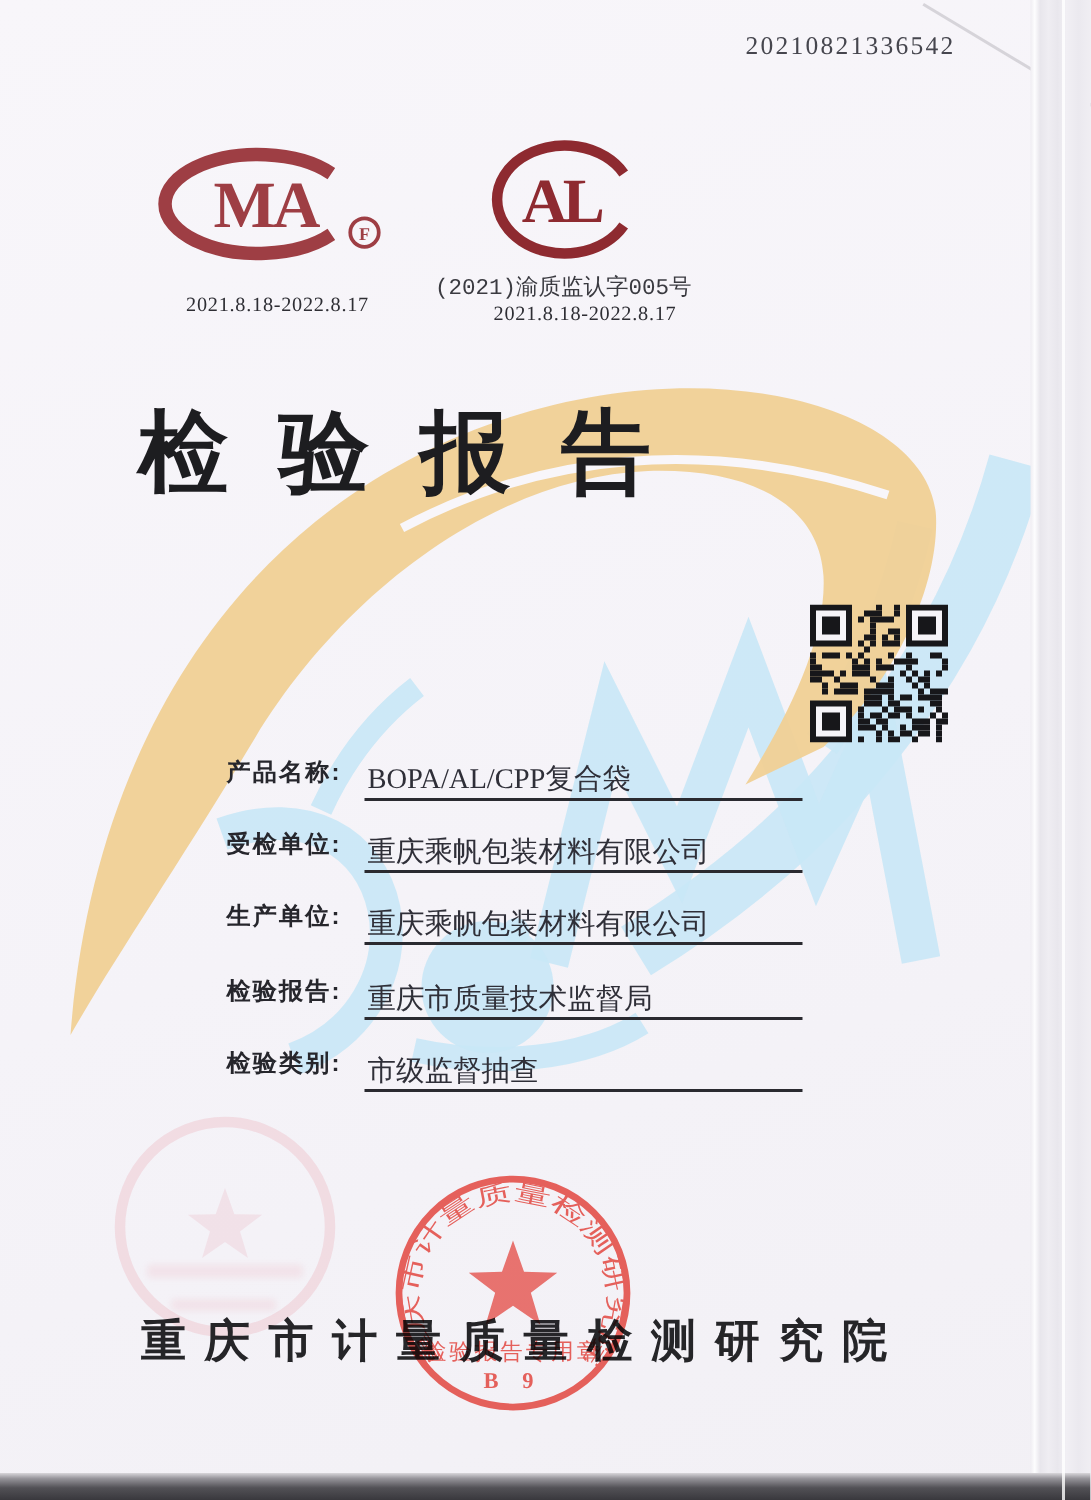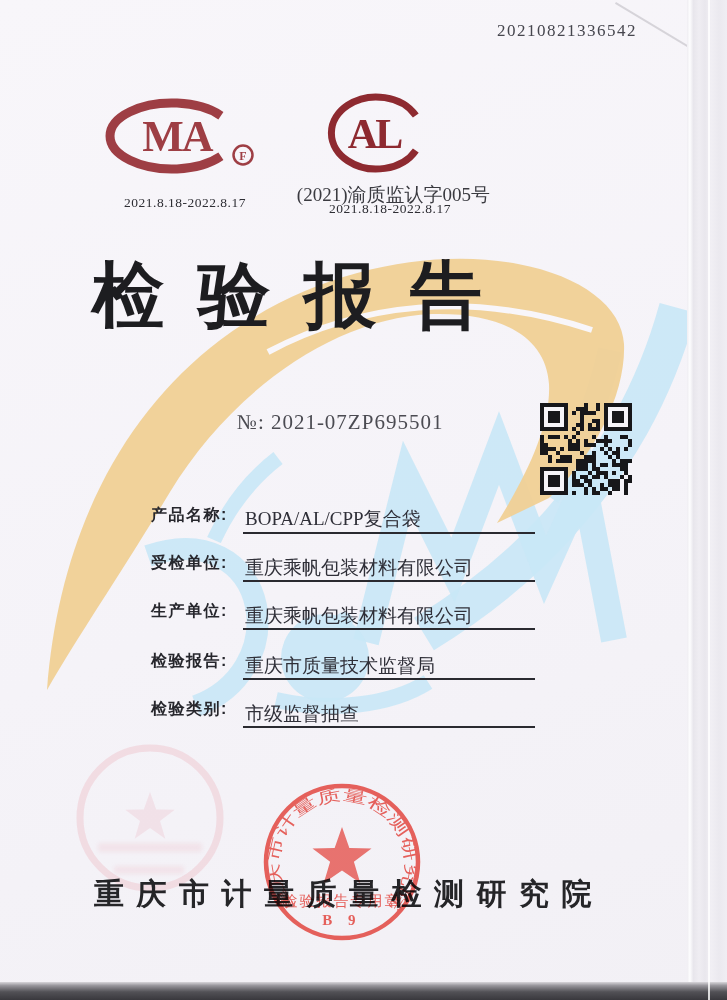--- a/index.html
+++ b/index.html
@@ -9,24 +9,24 @@
     font-family:"Liberation Serif","DejaVu Serif",serif;
     padding-left:15px;
   }
   .abs{position:absolute;}
   
   .serial{left:497px;top:21px;font-size:17px;letter-spacing:1.5px;color:#46464e;}
   .cma-svg{left:103px;top:94px;}
   .cma-cert{left:95px;top:175px;width:180px;text-align:center;font-size:16px;letter-spacing:1px;color:#2e2e34;}
   .cma-valid{left:95px;top:195px;width:180px;text-align:center;font-size:13.5px;letter-spacing:.5px;color:#2e2e34;}
   .cal-svg{left:325px;top:92px;}
-  .cal-cert{left:290px;top:182px;width:200px;text-align:right;font-size:19px;color:#3a3a40;}
+  .cal-cert{left:290px;top:182px;width:200px;text-align:left;font-size:15px;color:#3a3a40;font-family:Liberation Mono, monospace;}
   .cal-valid{left:290px;top:201px;width:200px;text-align:center;font-size:13.5px;letter-spacing:.5px;color:#2e2e34;}
   
-  .title{left:92px;top:260px;margin:0;font-size:72px;font-weight:700;line-height:1;
+  .title{left:92px;top:272px;margin:0;font-size:60px;font-weight:700;line-height:1;
          letter-spacing:34px;color:#1d1d20;white-space:nowrap;}
   .report-no{left:237px;top:410px;font-size:21px;color:#4b4b52;letter-spacing:1px;}
   .report-no .lbl{margin-right:6px;}
   
   .qr{left:540px;top:403px;}
   
   .frow{left:0;top:0;width:727px;}
   .flabel{position:absolute;left:151px;font-family:"Liberation Sans","DejaVu Sans",sans-serif;
           font-weight:700;font-size:16px;letter-spacing:1.5px;color:#26262c;white-space:nowrap;}
   .fvalue{position:absolute;left:245px;width:288px;text-align:left;font-size:19px;color:#2f2f38;white-space:nowrap;}
@@ -90,23 +90,20 @@
 
   <svg class="abs cal-svg" width="100" height="82" viewBox="0 0 100 82">
     <path d="M90.8,23.6 A45,36 0 1 0 90.8,58.4" fill="none" stroke="#8e2a30" stroke-width="7"></path>
     <text x="49" y="56" text-anchor="middle" font-size="42" font-weight="700" fill="#8e2a30" letter-spacing="-3">AL</text>
   </svg>
   <div class="abs cal-cert">(2021)渝质监认字005号</div>
   <div class="abs cal-valid">2021.8.18-2022.8.17</div>
 
   <h1 class="abs title">检验报告</h1>
 
-  <div class="abs report-no">
-    <span class="lbl">№:</span><span>2021-07ZP695501</span>
-  </div>
 
   <svg id="qr" class="abs qr" width="92" height="92" viewBox="0 0 92 92">
       <rect x="0" y="0" width="28" height="28" fill="#17171a"></rect>
       <rect x="4" y="4" width="20" height="20" fill="#f6f4f8"></rect>
       <rect x="8" y="8" width="12" height="12" fill="#17171a"></rect>
       <rect x="64" y="0" width="28" height="28" fill="#17171a"></rect>
       <rect x="68" y="4" width="20" height="20" fill="#f6f4f8"></rect>
       <rect x="72" y="8" width="12" height="12" fill="#17171a"></rect>
       <rect x="0" y="64" width="28" height="28" fill="#17171a"></rect>
       <rect x="4" y="68" width="20" height="20" fill="#f6f4f8"></rect>

